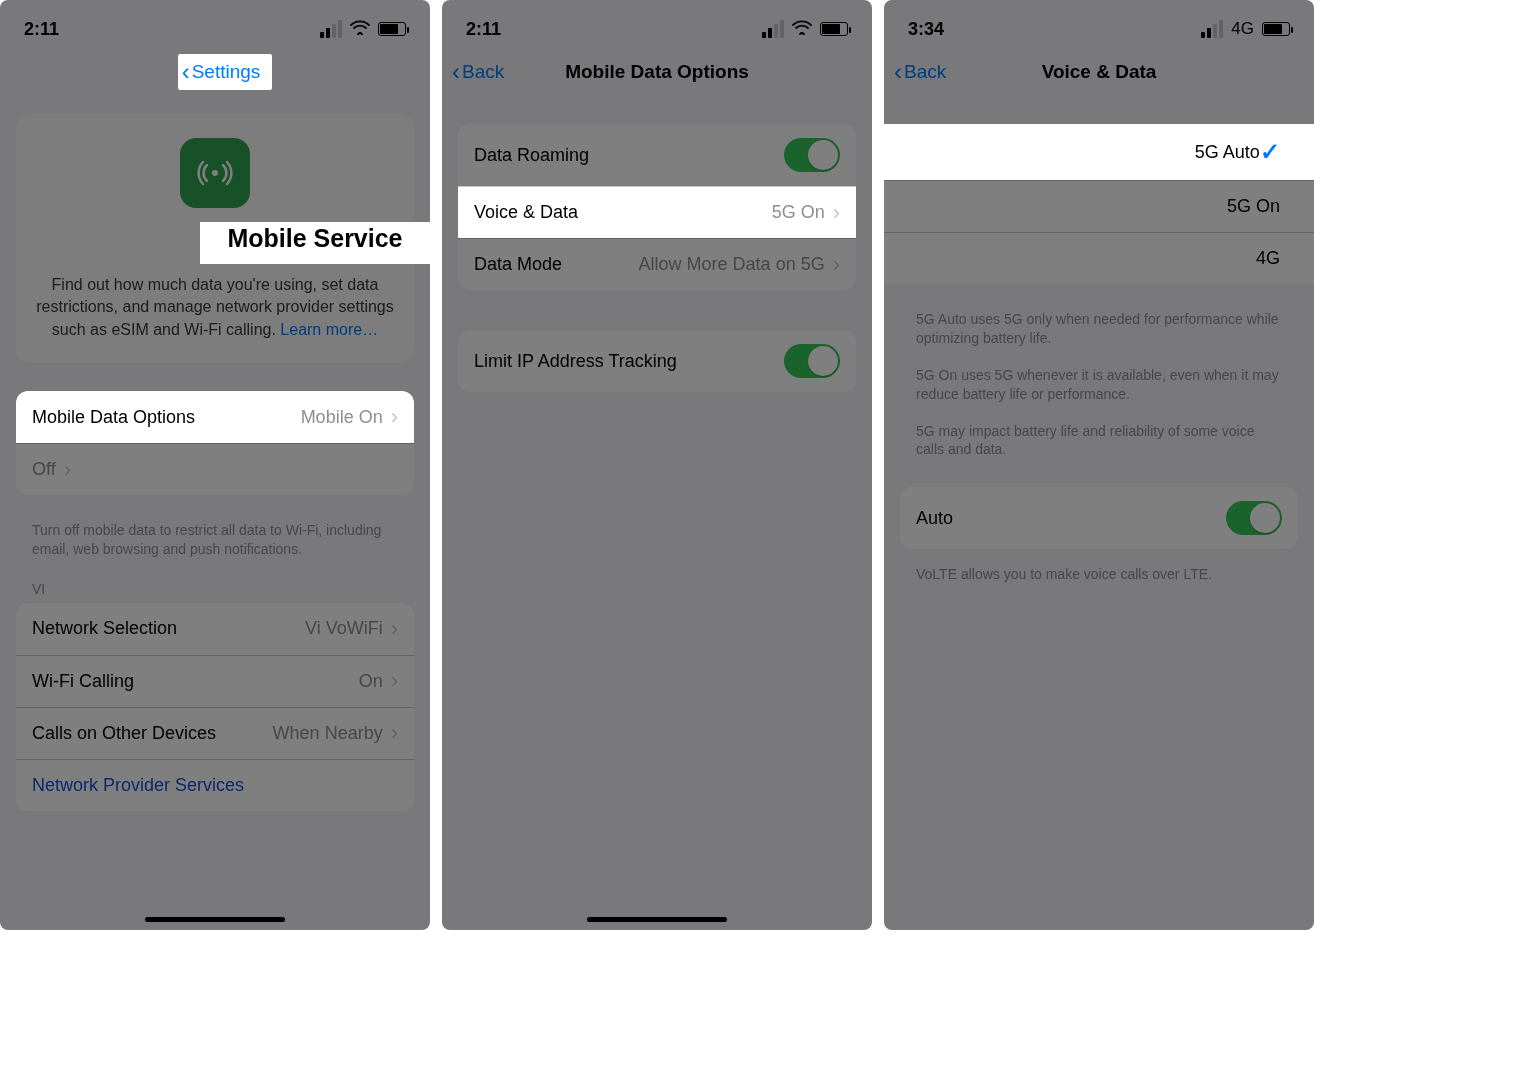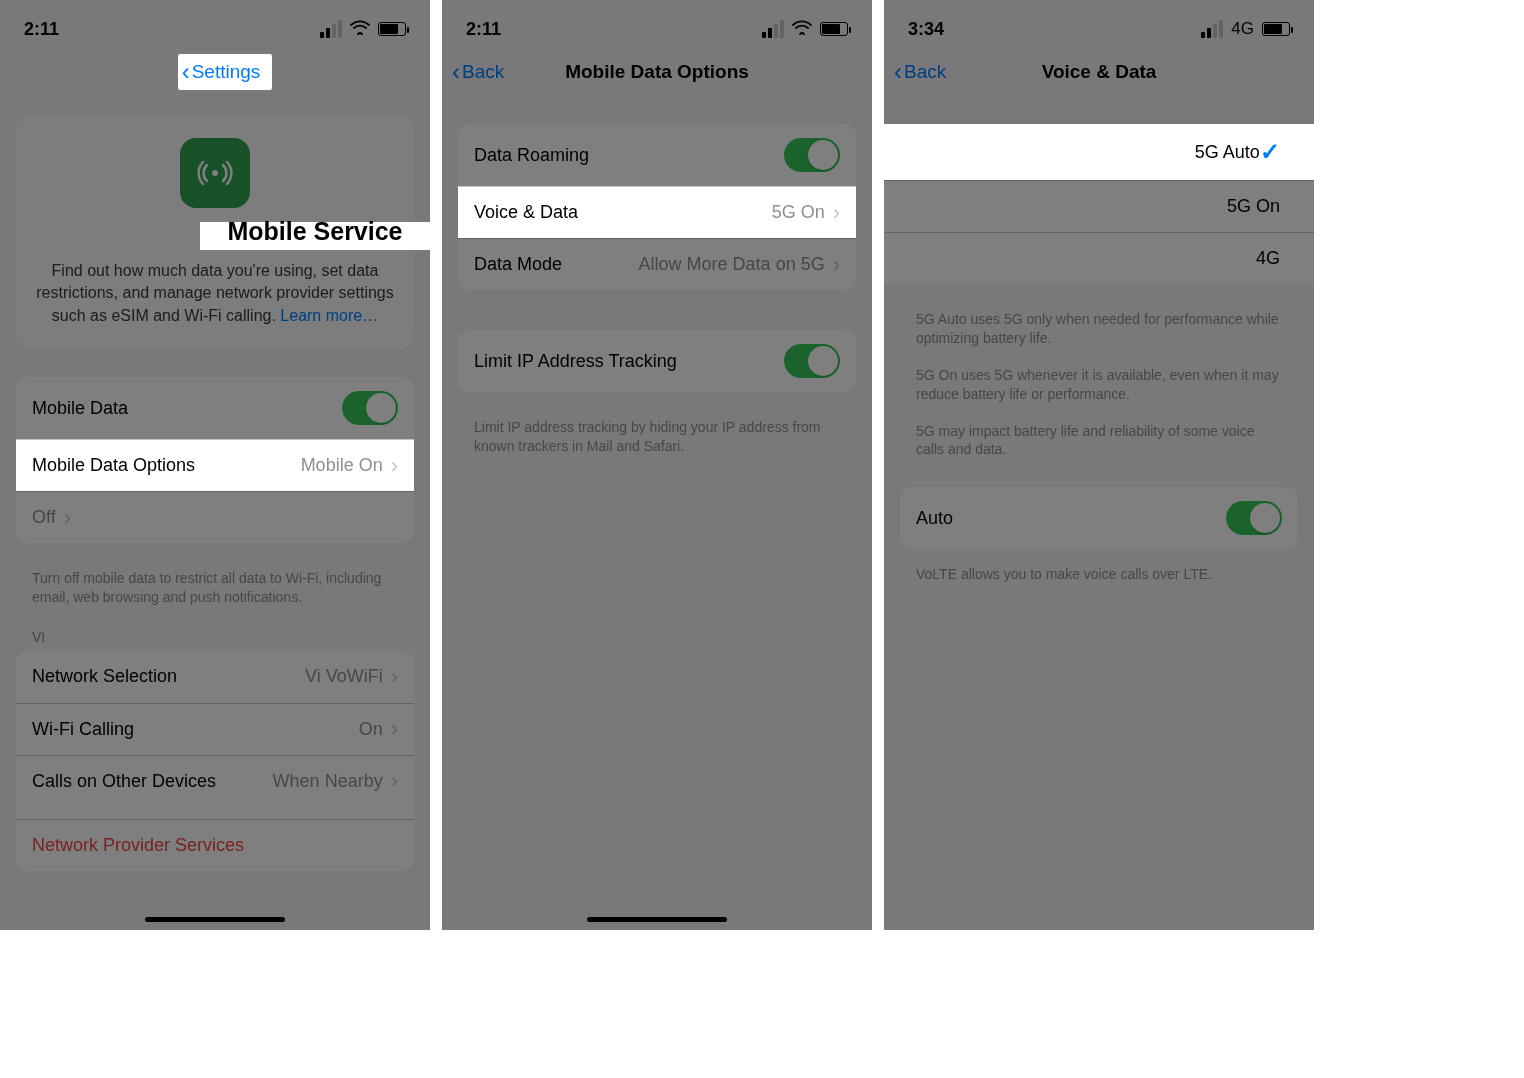--- a/index.html
+++ b/index.html
@@ -11,21 +11,21 @@
     display: flex;
     gap: 12px;
     padding: 0;
   }
   .phone {
     width: 430px;
     height: 930px;
     background: #f2f2f7;
     position: relative;
     overflow: hidden;
-    border-radius: 0;
+    border-radius: 8px;
   }
   .phone .dim-overlay {
     position: absolute;
     inset: 0;
     background: rgba(0,0,0,0.5);
     pointer-events: none;
     z-index: 100;
   }
   
   .status-bar {
@@ -101,21 +101,21 @@
     box-shadow:0 1px 2px rgba(0,0,0,0.2);
   }
   .footer-text {
     padding: 6px 32px 18px 32px;
     font-size:14px; color:#8e8e93; line-height:1.35;
   }
   .section-header {
     padding: 4px 46px 6px 32px;
     font-size:14px; color:#8e8e93; text-transform:uppercase;
   }
-  .row.link { color:#ef4444;margin-top:12px; }
+  .row.link { color:#1d4ed8; }
   
   .highlight {
     position:relative; z-index:200; background:#fff;
   }
   .hl-box {
     position:absolute; z-index:200; background:#fff;
     display:flex; align-items:center; justify-content:center;
   }
   
   .home-ind {
@@ -157,33 +157,29 @@
   </div>
 
   <div class="hero">
     <div class="hero-icon">
       <svg width="40" height="40" viewBox="0 0 40 40">
         <circle cx="20" cy="20" r="3" fill="#fff"></circle>
         <path d="M12 12 a11 11 0 0 0 0 16 M28 12 a11 11 0 0 1 0 16 M8 9 a16 16 0 0 0 0 22 M32 9 a16 16 0 0 1 0 22" stroke="#fff" stroke-width="2.5" fill="none" stroke-linecap="round"></path>
       </svg>
     </div>
 
-    <div class="hl-box" style="left:100px; width:230px; height:28px; top:auto; position:relative; margin:0 auto 10px auto;text-align:right;">
+    <div class="hl-box" style="left:100px; width:230px; height:42px; top:auto; position:relative; margin:0 auto 10px auto;text-align:right;">
       <div class="hero-title">Mobile Service</div>
     </div>
     <div class="hero-desc">
       <span>Find out how much data you're using, set data restrictions, and manage network provider settings such as eSIM and Wi-Fi calling. </span><span class="hero-link">Learn more…</span>
     </div>
   </div>
 
   <div class="group">
-    <div class="row">
-      <span class="label">Mobile Data</span>
-      <div class="toggle"></div>
-    </div>
     <div class="row highlight" style="margin:0 -16px; padding-left:32px; padding-right:32px;">
       <span class="label">Mobile Data Options</span>
       <span class="value">Mobile On</span>
       <span class="chevron">›</span>
     </div>
     <div class="row">
       <span class="value">Off</span>
       <span class="chevron">›</span>
     </div>
   </div>
@@ -268,21 +264,20 @@
 
   <div style="height:20px;"></div>
 
   <div class="group">
     <div class="row">
       <span class="label">Limit IP Address Tracking</span>
       <div class="toggle"></div>
     </div>
   </div>
 
-  <div class="footer-text">Limit IP address tracking by hiding your IP address from known trackers in Mail and Safari.</div>
 
   <div class="home-ind"></div>
 </div>
 
 <div class="phone">
   <div class="dim-overlay"></div>
 
   <div class="status-bar">
     <span>3:34</span>
     <div class="status-right">

